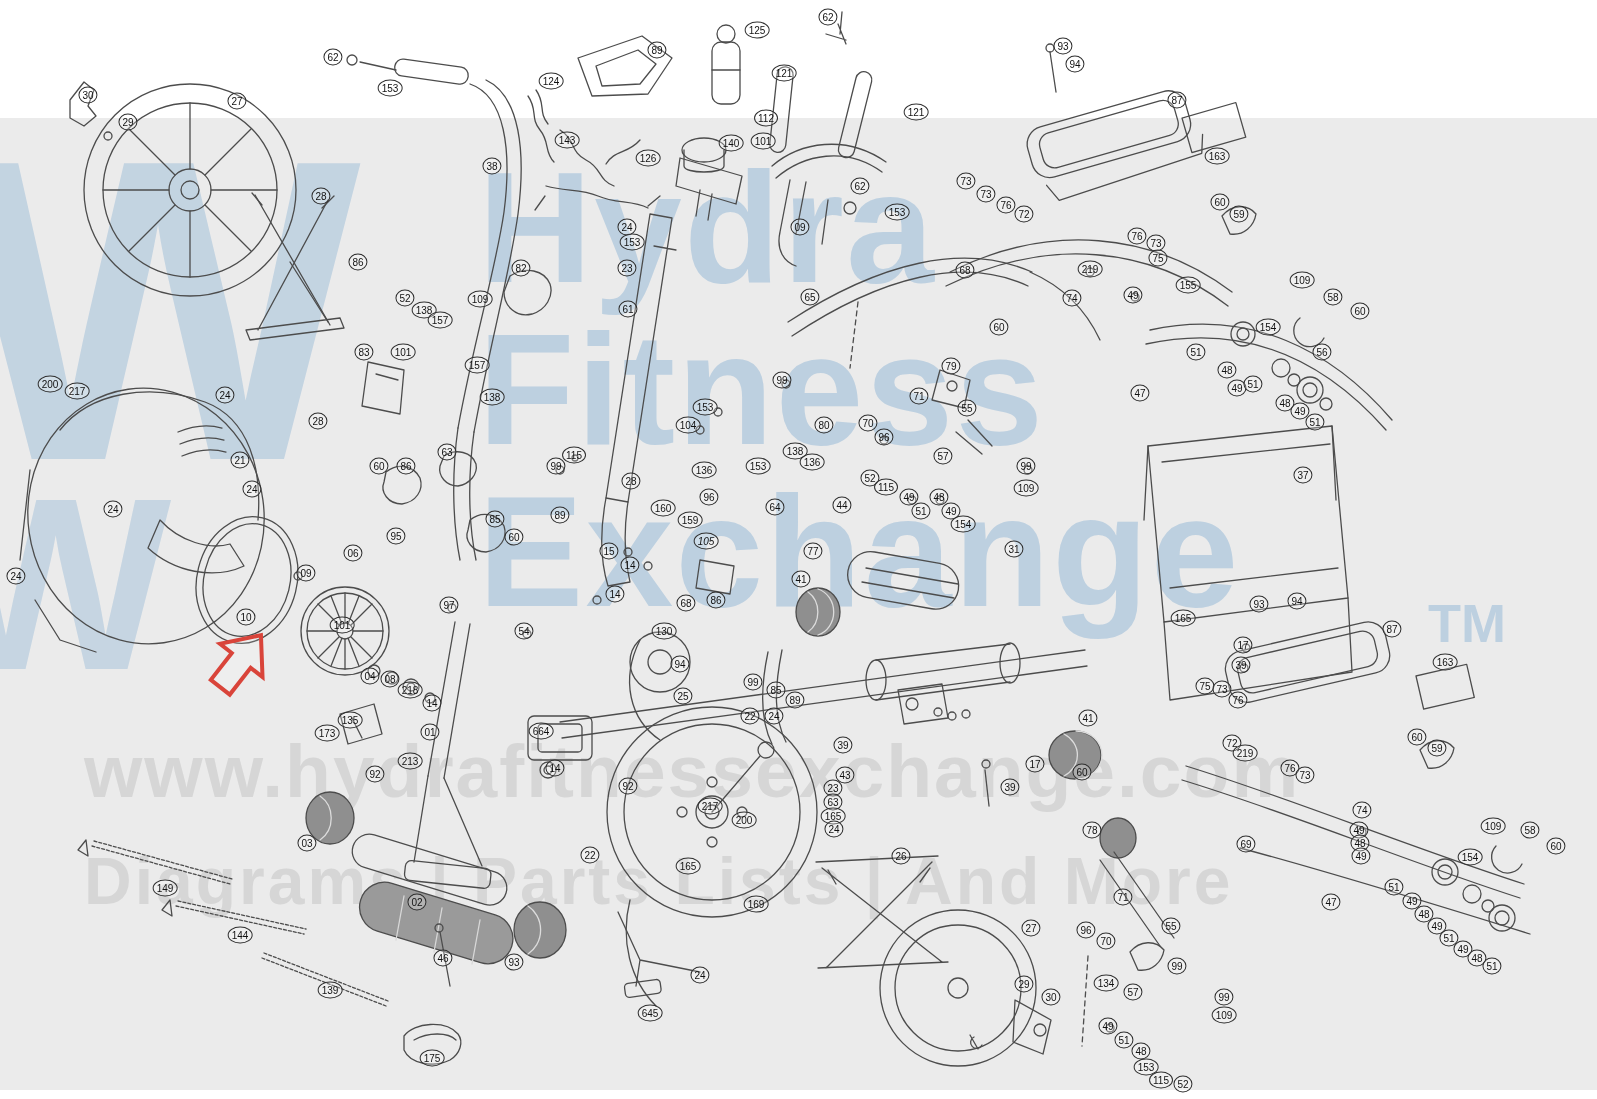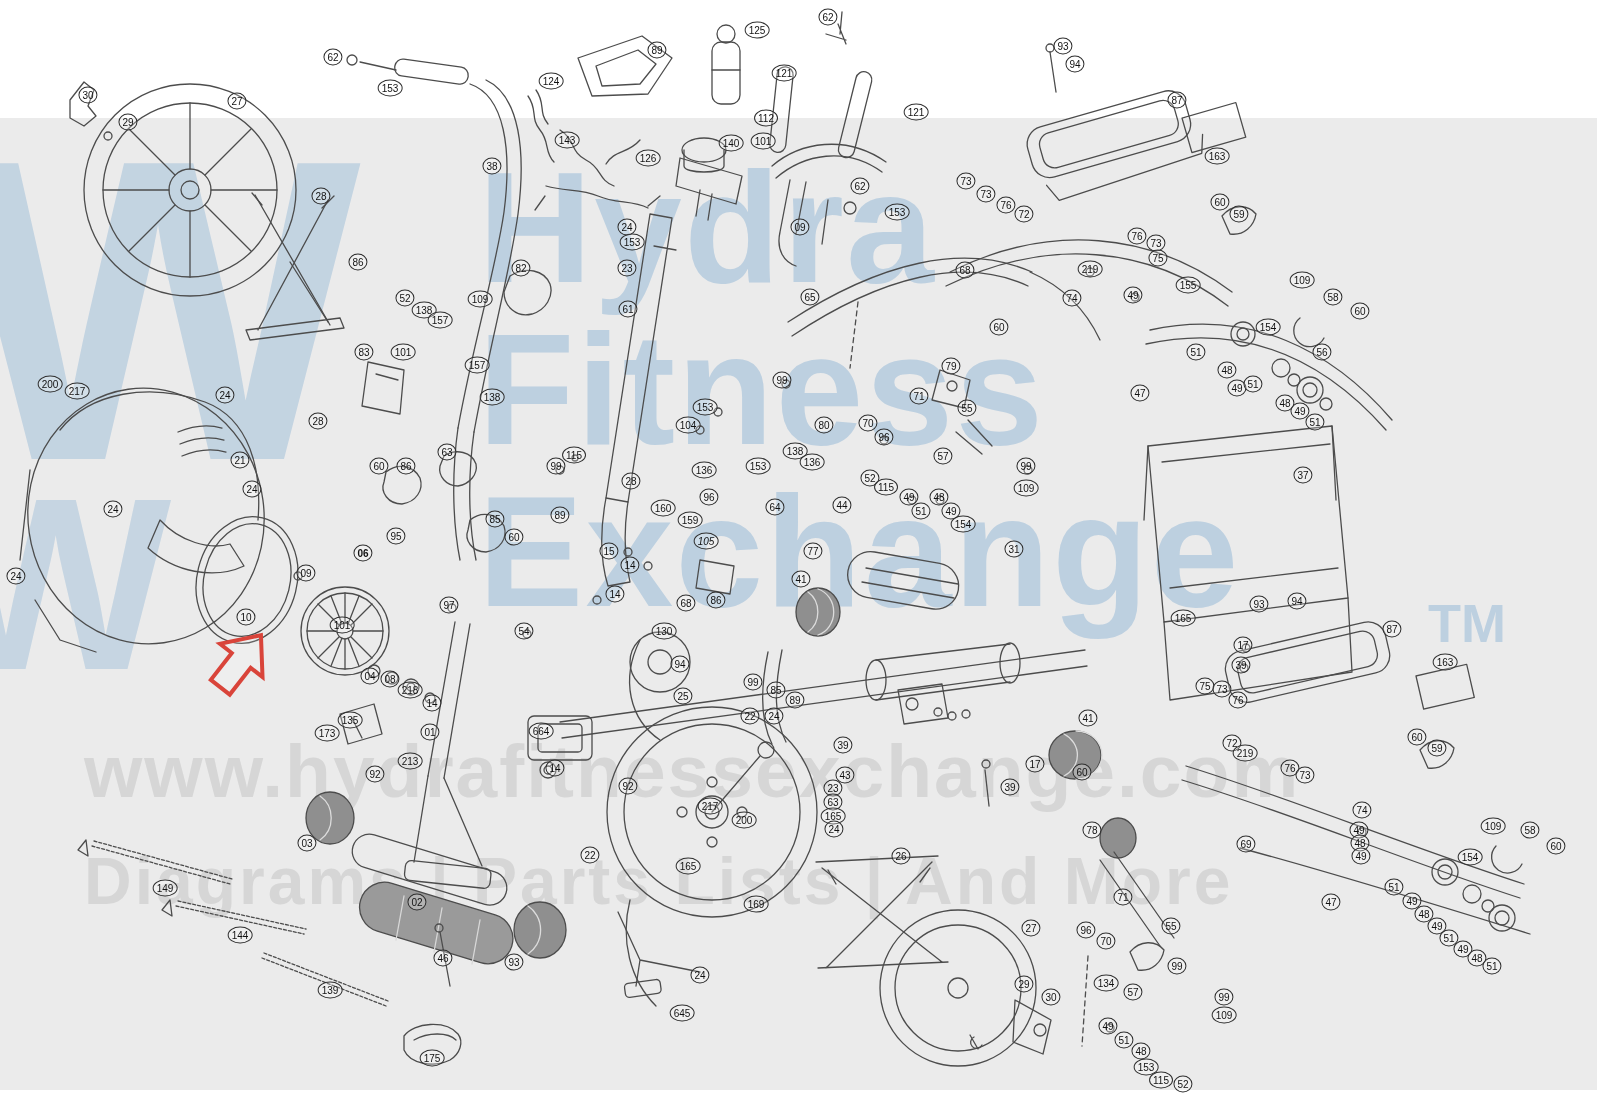--- a/index.html
+++ b/index.html
@@ -414,21 +414,21 @@
       <div class="callout" style="left: 775px; top: 507px;">64</div>
       <div class="callout" style="left: 813px; top: 551px;">77</div>
       <div class="callout" style="left: 801px; top: 579px;">41</div>
       <div class="callout" style="left: 50px; top: 384px;">200</div>
       <div class="callout" style="left: 77px; top: 391px;">217</div>
       <div class="callout" style="left: 225px; top: 395px;">24</div>
       <div class="callout" style="left: 240px; top: 460px;">21</div>
       <div class="callout" style="left: 252px; top: 489px;">24</div>
       <div class="callout" style="left: 113px; top: 509px;">24</div>
       <div class="callout" style="left: 16px; top: 576px;">24</div>
-      <div class="callout" style="left: 363px; top: 553px; font-weight: bold;">06</div>
+      <div class="callout" style="left: 353px; top: 553px;">06</div>
       <div class="callout" style="left: 306px; top: 573px;">09</div>
       <div class="callout" style="left: 246px; top: 617px;">10</div>
       <div class="callout" style="left: 342px; top: 625px;">101</div>
       <div class="callout" style="left: 370px; top: 676px;">04</div>
       <div class="callout" style="left: 390px; top: 679px;">08</div>
       <div class="callout" style="left: 410px; top: 690px;">218</div>
       <div class="callout" style="left: 432px; top: 703px;">14</div>
       <div class="callout" style="left: 430px; top: 732px;">01</div>
       <div class="callout" style="left: 327px; top: 733px;">173</div>
       <div class="callout" style="left: 350px; top: 720px;">135</div>
@@ -455,21 +455,21 @@
       <div class="callout" style="left: 683px; top: 696px;">25</div>
       <div class="callout" style="left: 753px; top: 682px;">99</div>
       <div class="callout" style="left: 776px; top: 690px;">85</div>
       <div class="callout" style="left: 795px; top: 700px;">89</div>
       <div class="callout" style="left: 750px; top: 716px;">22</div>
       <div class="callout" style="left: 774px; top: 716px;">24</div>
       <div class="callout" style="left: 710px; top: 806px;">217</div>
       <div class="callout" style="left: 744px; top: 820px;">200</div>
       <div class="callout" style="left: 688px; top: 866px;">165</div>
       <div class="callout" style="left: 756px; top: 904px;">169</div>
-      <div class="callout" style="left: 650px; top: 1013px; margin-left: 32px;">645</div>
+      <div class="callout" style="left: 650px; top: 1013px;">645</div>
       <div class="callout" style="left: 700px; top: 975px;">24</div>
       <div class="callout" style="left: 833px; top: 788px;">23</div>
       <div class="callout" style="left: 833px; top: 802px;">63</div>
       <div class="callout" style="left: 833px; top: 816px;">165</div>
       <div class="callout" style="left: 834px; top: 829px;">24</div>
       <div class="callout" style="left: 901px; top: 856px;">26</div>
       <div class="callout" style="left: 843px; top: 745px;">39</div>
       <div class="callout" style="left: 845px; top: 775px;">43</div>
       <div class="callout" style="left: 1031px; top: 928px;">27</div>
       <div class="callout" style="left: 1024px; top: 984px;">29</div>

